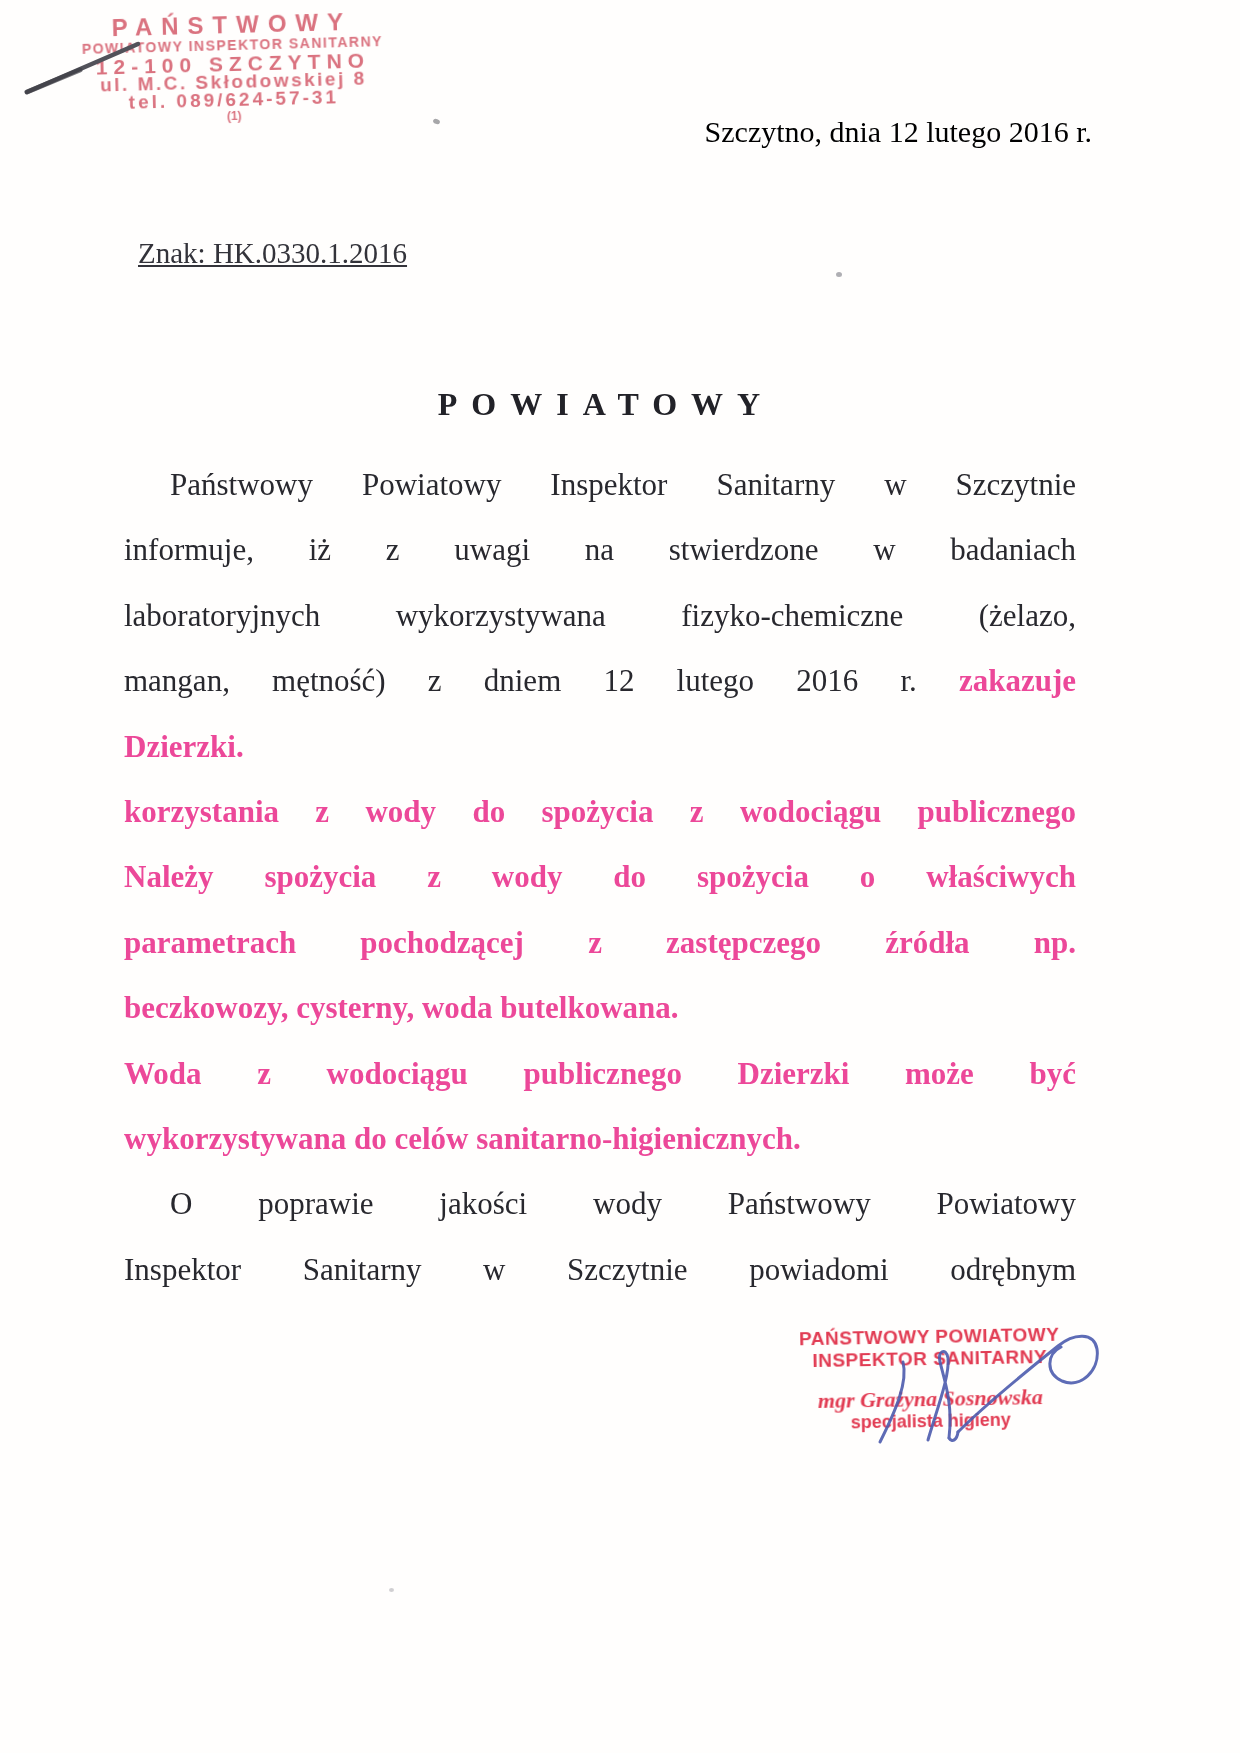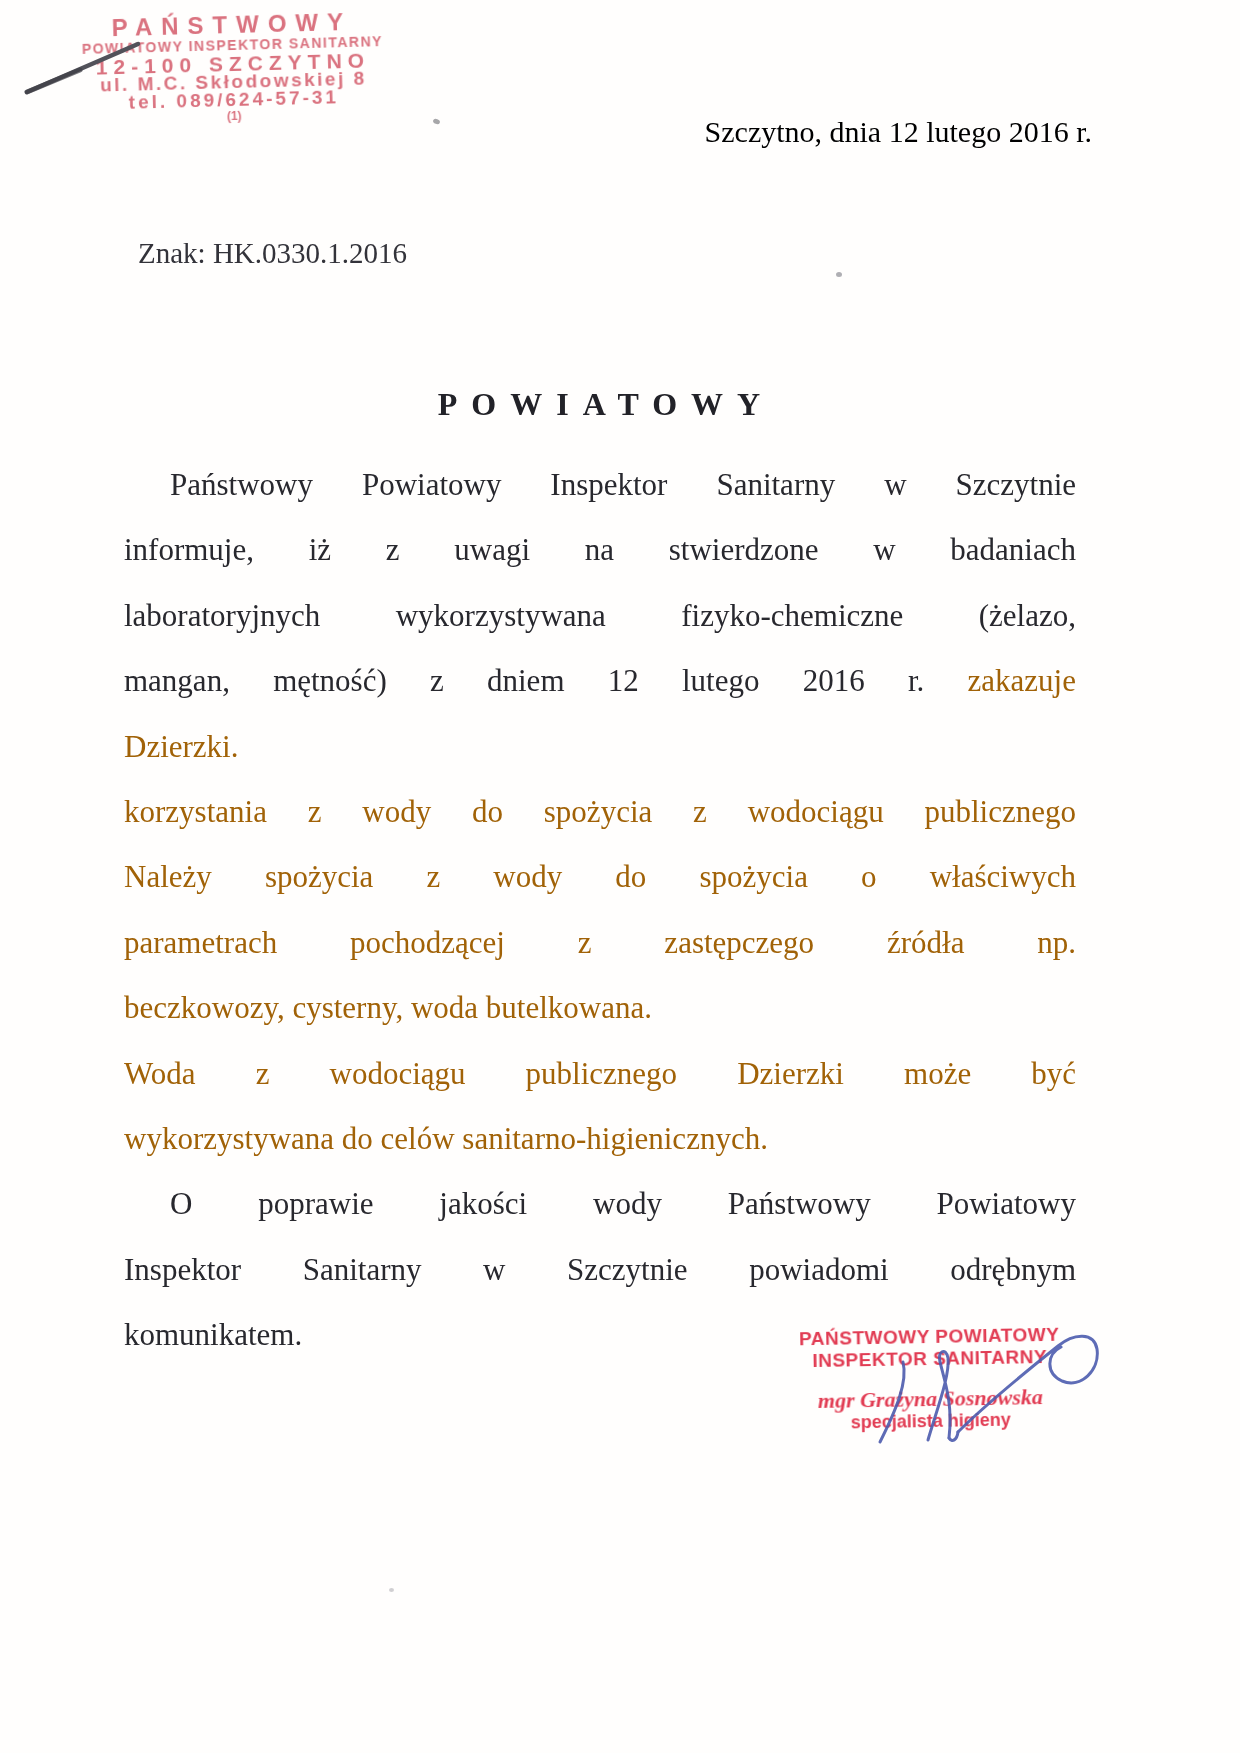--- a/index.html
+++ b/index.html
@@ -18,34 +18,34 @@
   }
   .ts1 { font-size:24px; letter-spacing:9px;  line-height:25px; }
   .ts2 { font-size:14px; letter-spacing:1.5px; line-height:17px; }
   .ts3 { font-size:21px; letter-spacing:6px;  line-height:19px; }
   .ts4 { font-size:19px; letter-spacing:2.5px; line-height:18px; }
   .ts5 { font-size:19px; letter-spacing:3px;  line-height:18px; }
   .ts6 { font-size:12px; line-height:14px; }
 
   
   .date-line { position:absolute; top:115px; right:148px; font-size:30px; color:#000000; }
-  .reference { position:absolute; top:237px; left:138px;  font-size:29px; color:#33333a; }
+  .reference { position:absolute; top:237px; left:138px;  font-size:29px; color:#33333a;text-decoration:underline; }
 
   .doc-title {
     position:absolute; top:386px; left:124px; width:952px;
     text-align:center; font-size:32px; font-weight:bold;
     letter-spacing:14px; color:#222228; padding-left:12px; box-sizing:border-box;
   }
 
   
   .body-text { position:absolute; left:124px; top:452px; width:952px; }
   .bl { height:65.4px; line-height:65.4px; font-size:31px; color:#28282e; }
   .j  { text-align:justify; text-align-last:justify; }
   .ind{ padding-left:46px; }
-  .b, .bb { font-weight:normal; color:#a16207; }
+  .b, .bb { font-weight:bold; color:#ec4899; }
 
   
   .bottom-stamp {
     position:absolute; left:772px; top:1326px; width:316px;
     text-align:center; transform:rotate(-1deg);
     filter:blur(0.25px); opacity:0.95;
   }
   .bs1 { font-family:"Liberation Sans", sans-serif; font-weight:bold; font-size:19px; letter-spacing:0.5px; line-height:22px; }
   .bs2 { font-family:"Liberation Sans", sans-serif; font-weight:bold; font-size:19px; letter-spacing:0.5px; line-height:22px; }
   .bs3 { font-family:"Liberation Serif", serif; font-style:italic; font-weight:bold; font-size:22px; line-height:25px; margin-top:16px; }
@@ -89,21 +89,20 @@
     <div class="bl j"><span>mangan, mętność) z dniem 12 lutego 2016 r.</span> <span class="bb">zakazuje</span></div>
     <div class="bl b"><span>Dzierzki.</span></div>
     <div class="bl j b"><span>korzystania z wody do spożycia z wodociągu publicznego</span></div>
     <div class="bl j b"><span>Należy spożycia z wody do spożycia o właściwych</span></div>
     <div class="bl j b"><span>parametrach pochodzącej z zastępczego źródła np.</span></div>
     <div class="bl b"><span>beczkowozy, cysterny, woda butelkowana.</span></div>
     <div class="bl j b"><span>Woda z wodociągu publicznego Dzierzki może być</span></div>
     <div class="bl b"><span>wykorzystywana do celów sanitarno-higienicznych.</span></div>
     <div class="bl j ind"><span>O poprawie jakości wody Państwowy Powiatowy</span></div>
     <div class="bl j"><span>Inspektor Sanitarny w Szczytnie powiadomi odrębnym</span></div>
-    <div class="bl"><span>komunikatem.</span></div>
   </div>
 
   <div class="bottom-stamp" style="color:#e0324a;">
     <div class="bs1">PAŃSTWOWY POWIATOWY</div>
     <div class="bs2">INSPEKTOR SANITARNY</div>
     <div class="bs3">mgr Grażyna Sosnowska</div>
     <div class="bs4">specjalista higieny</div>
   </div>
 
   <svg class="ink-layer" viewBox="0 0 1240 1753">

